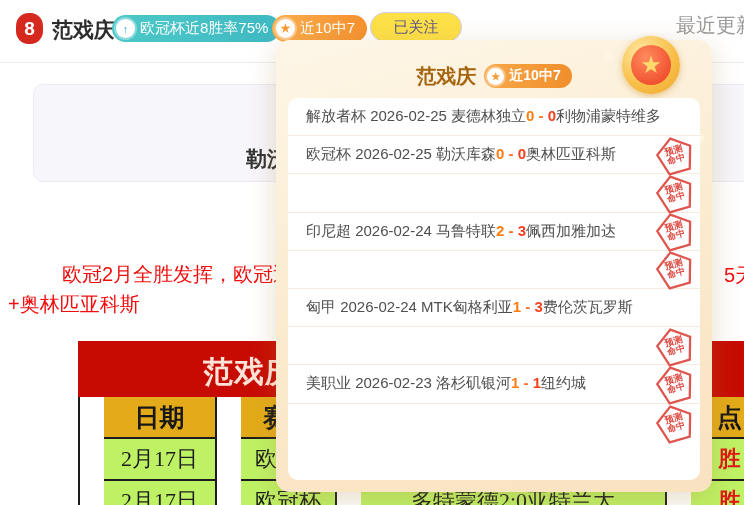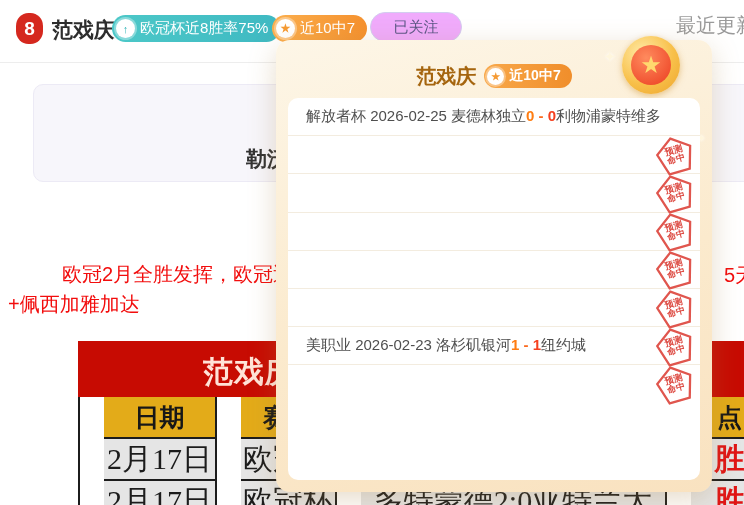--- a/index.html
+++ b/index.html
@@ -14,39 +14,39 @@
   .expert-name{position:absolute;left:52px;top:16px;font-size:21px;font-weight:bold;color:#2d2d2d;}
   .pill{position:absolute;top:15px;height:27px;border-radius:14px;display:flex;align-items:center;gap:5px;
     padding:0 12px 0 4px;color:#fff;font-size:15px;white-space:nowrap;}
   .pill .circ{width:19px;height:19px;border-radius:50%;background:#fff;display:flex;align-items:center;justify-content:center;
     font-size:11px;font-weight:bold;}
   .pill-teal{left:112px;background:linear-gradient(90deg,#4cc8c8,#3fb9c2);}
   .pill-teal .circ{color:#2fb3b6;box-shadow:0 0 0 2px rgba(255,255,255,.35);}
   .pill-orange{left:272px;background:linear-gradient(90deg,#fbaf4e,#f5912e);}
   .pill-orange .circ{color:#f59a33;box-shadow:0 0 0 2px rgba(255,255,255,.35);}
   .follow-btn{position:absolute;left:370px;top:12px;width:90px;height:28px;border:1px solid #d3cdf0;border-radius:15px;
-    background:#f0abfc;color:#5b5686;font-size:15px;display:flex;align-items:center;justify-content:center;cursor:pointer;}
+    background:#fde047;color:#5b5686;font-size:15px;display:flex;align-items:center;justify-content:center;cursor:pointer;}
   .update-label{position:absolute;left:676px;top:12px;font-size:20px;color:#9a9a9a;white-space:nowrap;}
   
   .lavender-panel{position:absolute;left:33px;top:84px;width:740px;height:96px;background:#f7f6fb;
     border:1px solid #eceaf5;border-radius:10px;}
   .panel-heading{position:absolute;left:246px;top:145px;font-size:21px;font-weight:bold;color:#333;white-space:nowrap;}
   .promo{position:absolute;color:#f20d0d;font-size:20px;white-space:nowrap;}
   .promo-1{left:62px;top:261px;}
   .promo-1r{left:724px;top:262px;}
   .promo-2{left:8px;top:291px;}
   
   .bg-table{position:absolute;left:78px;top:341px;width:692px;font-family:"Liberation Serif","DejaVu Serif",serif;}
   .tbl-title{height:56px;background:#c70b02;position:relative;}
   .tbl-title span{position:absolute;left:125px;top:11px;font-size:30px;font-weight:bold;color:#ffe3d8;letter-spacing:1px;}
   .tbl-grid{display:grid;grid-template-columns:137px 120px 330px 103px;border-left:2px solid #1c1c1c;}
   .tbl-grid .cell{border-right:2px solid #1c1c1c;border-bottom:2px solid #1c1c1c;display:flex;align-items:center;
     justify-content:center;height:40px;overflow:hidden;white-space:nowrap;margin-left:24px;}
   .th{background:#e3ab19;font-weight:bold;font-size:25px;color:#171717;}
-  .td{background:#e5e5e5;font-size:30px;color:#1c1c1c;}
+  .td{background:#bef264;font-size:22px;color:#1c1c1c;}
   .td.pick{color:#e01515;font-weight:bold;}
   
   .popup{position:absolute;left:276px;top:40px;width:436px;height:452px;border-radius:14px;z-index:10;
     background:linear-gradient(165deg,#fdf6e7 0%,#fbeacd 55%,#f9e2c0 100%);
     box-shadow:0 8px 28px rgba(170,130,70,.28);}
   .popup-header{display:flex;align-items:center;justify-content:center;gap:8px;padding-top:16px;height:40px;}
   .popup-name{font-size:20px;font-weight:bold;color:#a5650e;}
   .popup-badge{height:24px;border-radius:12px;background:linear-gradient(90deg,#f8a84a,#f08e2b);display:flex;
     align-items:center;gap:5px;padding:0 11px 0 3px;color:#fff;font-size:14px;font-weight:bold;}
   .popup-badge .circ{width:17px;height:17px;border-radius:50%;background:#fff;color:#f59a33;display:flex;
@@ -78,21 +78,21 @@
 </head>
 <body>
 
 <div class="page">
 
   <div class="lavender-panel"></div>
   <div class="panel-heading">勒沃</div>
 
   <div class="promo promo-1">欧冠2月全胜发挥，欧冠近</div>
   <div class="promo promo-1r">5天</div>
-  <div class="promo promo-2">+佩西加雅加达</div>
+  <div class="promo promo-2">+奥林匹亚科斯</div>
 
   <div class="bg-table">
     <div class="tbl-title">
       <span>范戏庆</span>
     </div>
     <div class="tbl-grid">
       <div class="cell th">日期</div>
       <div class="cell th">赛事</div>
       <div class="cell th"></div>
       <div class="cell th">点</div>
@@ -136,54 +136,59 @@
       <div class="medal-inner">★</div>
     </div>
     <div class="sparkle sp1">✦</div>
     <div class="sparkle sp2">✦</div>
 
     <div class="record-panel">
         <div class="record-row">
           <span class="record-text">解放者杯 2026-02-25 麦德林独立<b class="score-home">0</b><b class="score-dash"> - </b><b class="score-away">0</b>利物浦蒙特维多</span>
         </div>
         <div class="record-row">
-          <div class="stamp">
-            <svg viewBox="0 0 40 40">
-              <polygon points="20,2 38,15 31,38 9,38 2,15"></polygon>
-            </svg>
-            <span>预测</span>
-            <span>命中</span>
-          </div>
-        </div>
-        <div class="record-row">
-          <div class="stamp">
-            <svg viewBox="0 0 40 40">
-              <polygon points="20,2 38,15 31,38 9,38 2,15"></polygon>
-            </svg>
-            <span>预测</span>
-            <span>命中</span>
-          </div>
-        </div>
-        <div class="record-row">
-          <div class="stamp">
-            <svg viewBox="0 0 40 40">
-              <polygon points="20,2 38,15 31,38 9,38 2,15"></polygon>
-            </svg>
-            <span>预测</span>
-            <span>命中</span>
-          </div>
-        </div>
-        <div class="record-row">
-          <div class="stamp">
-            <svg viewBox="0 0 40 40">
-              <polygon points="20,2 38,15 31,38 9,38 2,15"></polygon>
-            </svg>
-            <span>预测</span>
-            <span>命中</span>
-          </div>
+          <span class="record-text">欧冠杯 2026-02-25 勒沃库森<b class="score-home">0</b><b class="score-dash"> - </b><b class="score-away">0</b>奥林匹亚科斯</span>
+          <div class="stamp">
+            <svg viewBox="0 0 40 40">
+              <polygon points="20,2 38,15 31,38 9,38 2,15"></polygon>
+            </svg>
+            <span>预测</span>
+            <span>命中</span>
+          </div>
+        </div>
+        <div class="record-row">
+          <div class="stamp">
+            <svg viewBox="0 0 40 40">
+              <polygon points="20,2 38,15 31,38 9,38 2,15"></polygon>
+            </svg>
+            <span>预测</span>
+            <span>命中</span>
+          </div>
+        </div>
+        <div class="record-row">
+          <span class="record-text">印尼超 2026-02-24 马鲁特联<b class="score-home">2</b><b class="score-dash"> - </b><b class="score-away">3</b>佩西加雅加达</span>
+          <div class="stamp">
+            <svg viewBox="0 0 40 40">
+              <polygon points="20,2 38,15 31,38 9,38 2,15"></polygon>
+            </svg>
+            <span>预测</span>
+            <span>命中</span>
+          </div>
+        </div>
+        <div class="record-row">
+          <div class="stamp">
+            <svg viewBox="0 0 40 40">
+              <polygon points="20,2 38,15 31,38 9,38 2,15"></polygon>
+            </svg>
+            <span>预测</span>
+            <span>命中</span>
+          </div>
+        </div>
+        <div class="record-row">
+          <span class="record-text">匈甲 2026-02-24 MTK匈格利亚<b class="score-home">1</b><b class="score-dash"> - </b><b class="score-away">3</b>费伦茨瓦罗斯</span>
         </div>
         <div class="record-row">
           <div class="stamp">
             <svg viewBox="0 0 40 40">
               <polygon points="20,2 38,15 31,38 9,38 2,15"></polygon>
             </svg>
             <span>预测</span>
             <span>命中</span>
           </div>
         </div>

